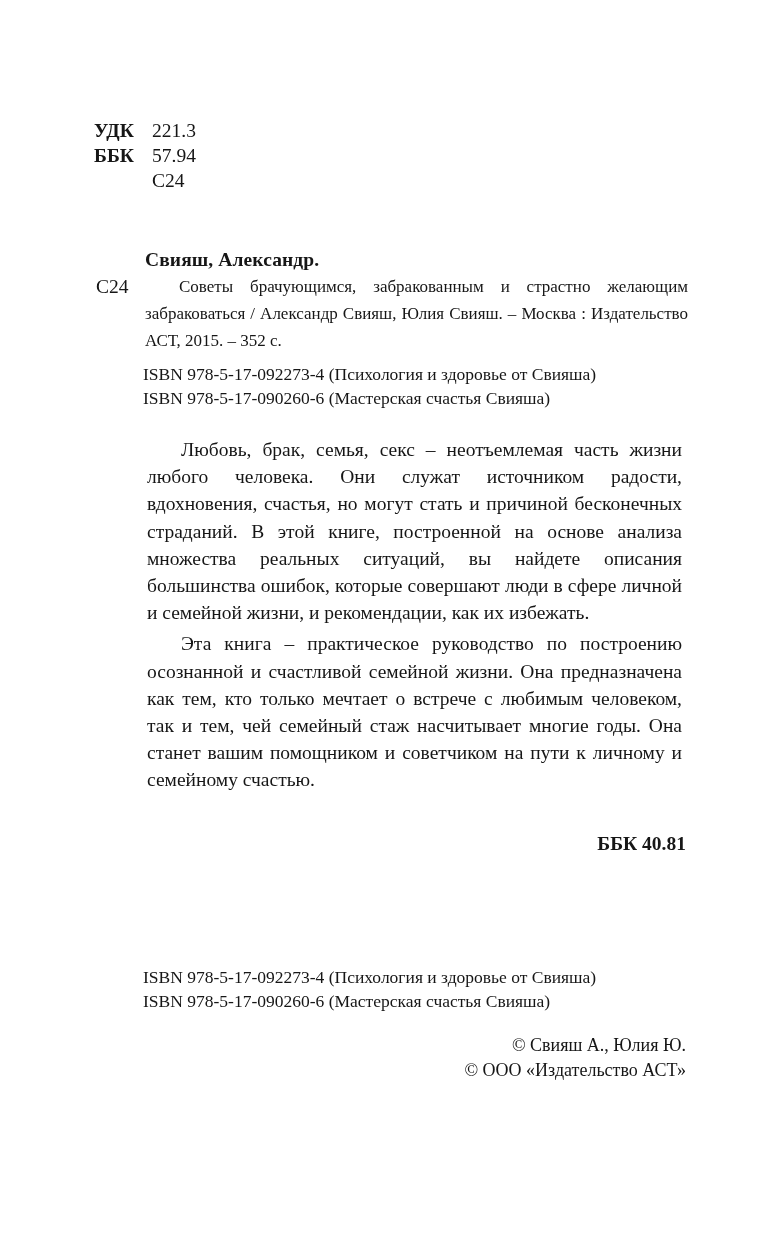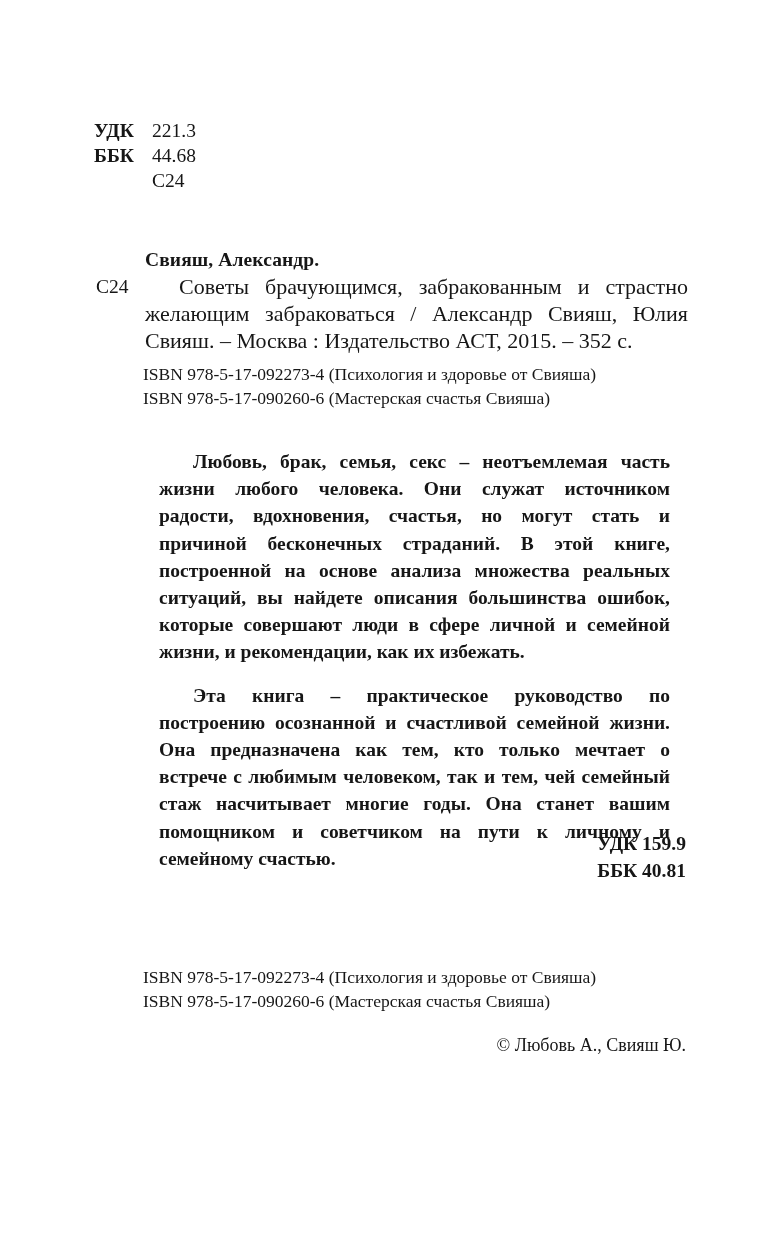--- a/index.html
+++ b/index.html
@@ -61,21 +61,21 @@
   }
   .record-author {
     margin-left: 49px;
     font-weight: bold;
     font-size: 19.5px;
     line-height: 27px;
     letter-spacing: 0.1px;
   }
   .record-body {
     position: relative;
-    font-size: 22px;
+    font-size: 17px;
     line-height: 27.2px;
     text-align: justify;
     text-justify: inter-word;
     margin-left: 49px;
     text-indent: 34px;
     width: 543px;
     hyphens: manual;
   }
   .record-cipher {
     position: absolute;
@@ -100,23 +100,22 @@
     position: absolute;
     left: 143px;
     top: 432px;
     width: 543px;
     font-size: 19.5px;
     line-height: 27.2px;
     text-align: justify;
     text-justify: inter-word;
   }
   .annotation p {
-    margin: 16px;
+    margin: 4px;
     text-indent: 34px;
-    font-weight: bold;
   }
 
   
   .udk-bottom {
     position: absolute;
     left: 386px;
     top: 831px;
     width: 300px;
     text-align: right;
     font-weight: bold;
@@ -149,21 +148,21 @@
 </head>
 <body>
 
 <div class="page">
 
   <div class="udk-top">
     <div class="udk-row">
       <span class="udk-label">УДК</span><span class="udk-value">221.3</span>
     </div>
     <div class="udk-row">
-      <span class="udk-label">ББК</span><span class="udk-value">44.68</span>
+      <span class="udk-label">ББК</span><span class="udk-value">57.94</span>
     </div>
     <div class="udk-row cipher">
       <span class="udk-label">ББК</span><span class="udk-value">С24</span>
     </div>
   </div>
 
   <div class="record">
     <div class="record-author">Свияш, Александр.</div>
     <div class="record-body">Советы брачующимся, забракованным и страстно желающим забраковаться / Александр Свияш, Юлия Свияш. – Москва : Издательство АСТ, 2015. – 352 с.</div>
     <div class="record-cipher">С24</div>
@@ -173,26 +172,26 @@
     <div class="line">ISBN 978-5-17-092273-4 (Психология и здоровье от Свияша)</div>
     <div class="line">ISBN 978-5-17-090260-6 (Мастерская счастья Свияша)</div>
   </div>
 
   <div class="annotation">
     <p>Любовь, брак, семья, секс – неотъемлемая часть жизни любого человека. Они служат источником радости, вдохновения, счастья, но могут стать и причиной бесконечных страданий. В этой книге, построенной на основе анализа множества реальных ситуаций, вы найдете описания большинства ошибок, которые совершают люди в сфере личной и семейной жизни, и рекомендации, как их избежать.</p>
     <p>Эта книга – практическое руководство по построению осознанной и счастливой семейной жизни. Она предназначена как тем, кто только мечтает о встрече с любимым человеком, так и тем, чей семейный стаж насчитывает многие годы. Она станет вашим помощником и советчиком на пути к личному и семейному счастью.</p>
   </div>
 
   <div class="udk-bottom">
-    <div class="line">УДК 159.9</div>
     <div class="line">ББК 40.81</div>
   </div>
 
   <div class="isbn-block-bottom">
     <div class="line">ISBN 978-5-17-092273-4 (Психология и здоровье от Свияша)</div>
     <div class="line">ISBN 978-5-17-090260-6 (Мастерская счастья Свияша)</div>
   </div>
 
   <div class="copyright">
-    <div class="line">© Любовь А., Свияш Ю.</div>
+    <div class="line">© Свияш А., Юлия Ю.</div>
+    <div class="line">© ООО «Издательство АСТ»</div>
   </div>
 
 </div>
 
 </body></html>

